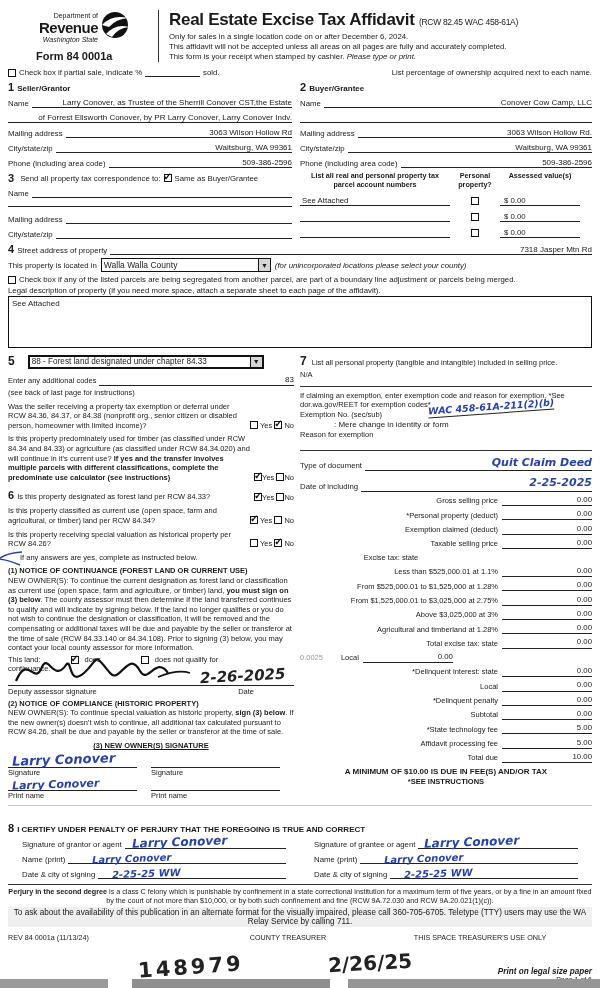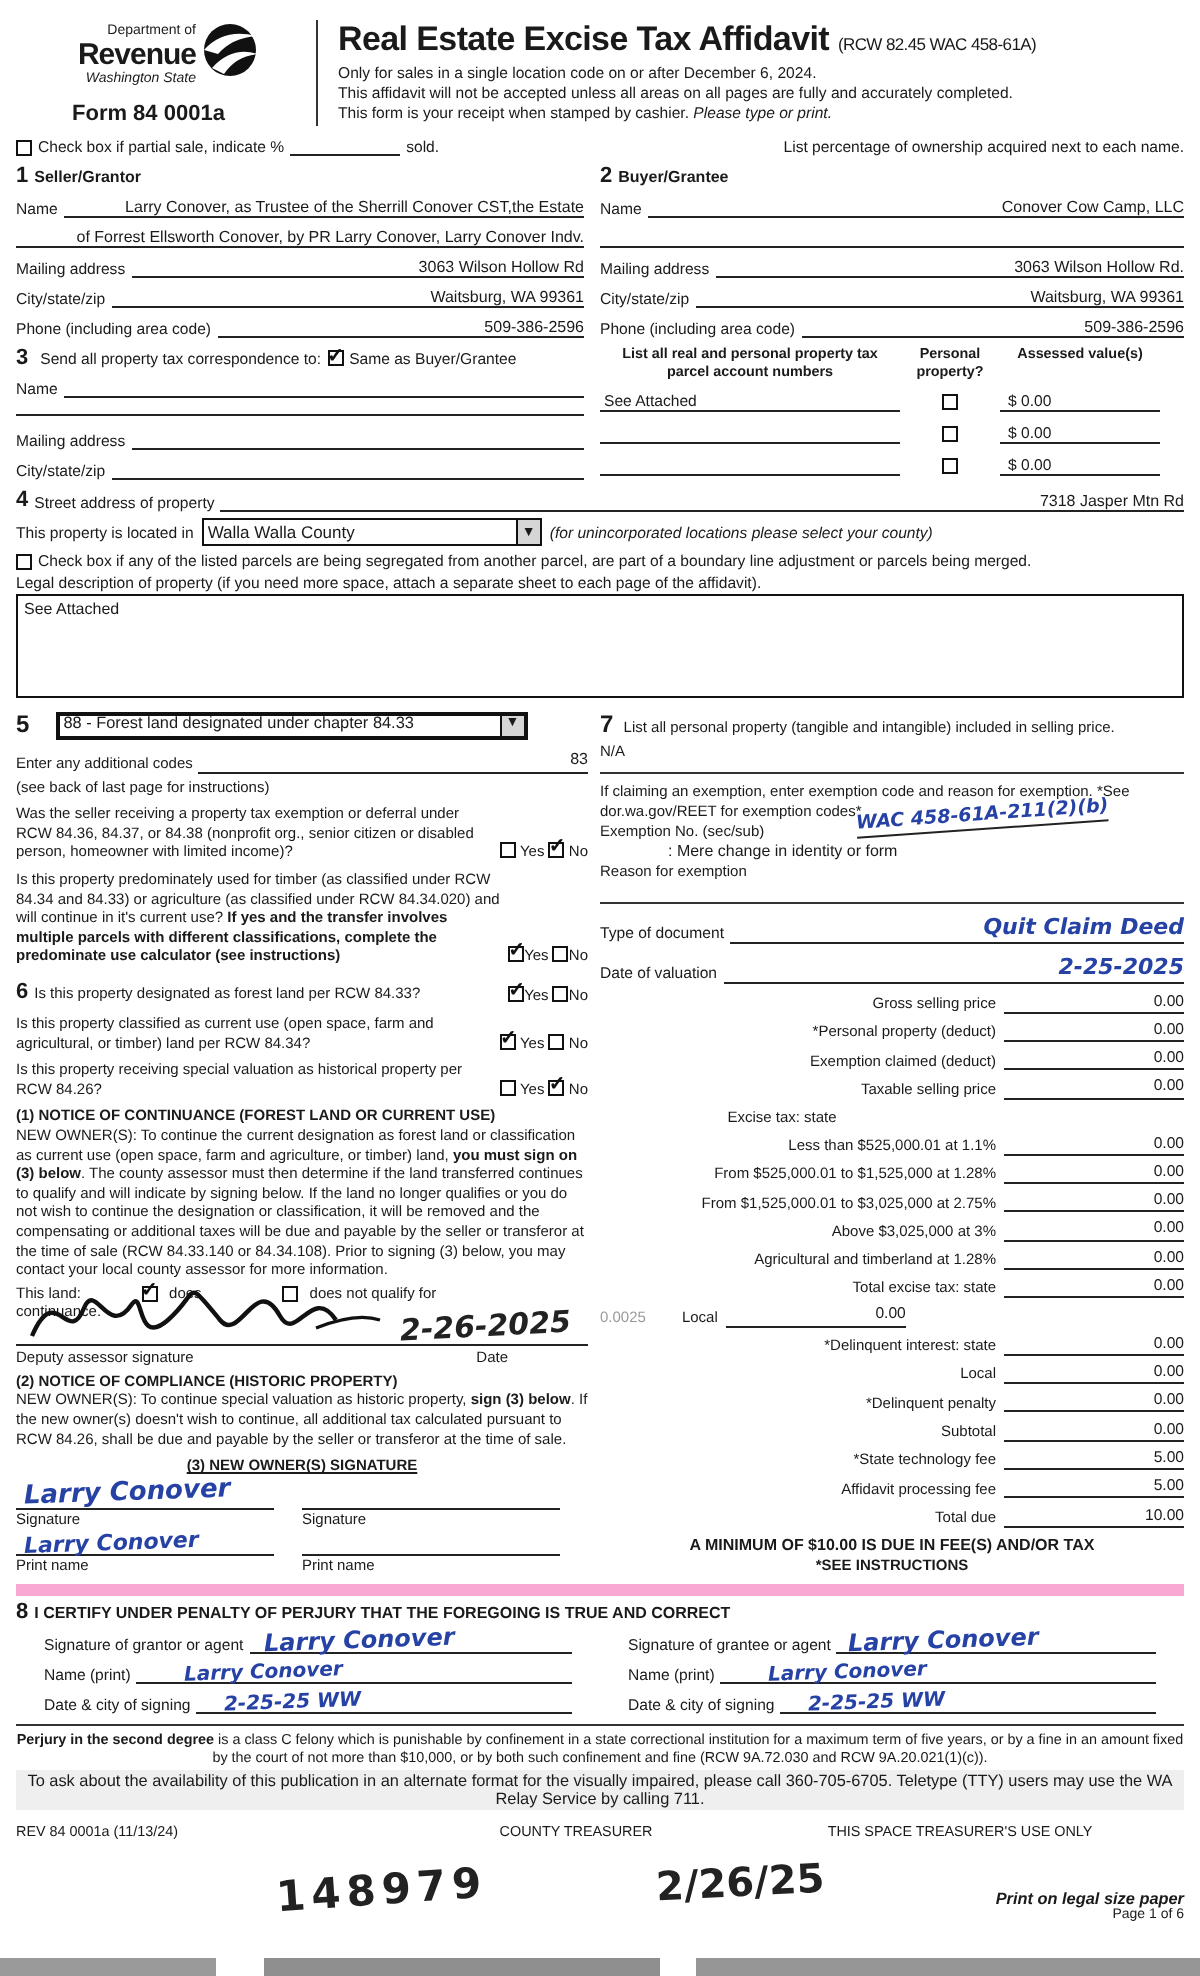--- a/index.html
+++ b/index.html
@@ -81,21 +81,21 @@
   .fee-line { width:90px; flex:none; border-bottom:1px solid #222; margin-left:4px; }
   .fee-value { flex:none; width:34px; text-align:right; border-bottom:1px solid #222; font-size:7.8px; margin-left:-34px; background:transparent; }
   .fee-hdr { text-align:center; margin-top:4px; padding-right:110px; }
   .fee-prefix { color:#999; margin-right:14px; }
   .min-note { font-weight:bold; text-align:center; font-size:8px; margin-top:4px; }
   .see-inst { text-align:center; font-size:7.5px; font-weight:bold; }
 
   hr.sep { border:none; border-top:1px solid #333; margin:6px 0 4px 0; }
 
   
-  .s8 { border-top:6px solid #f9a8d4; margin-top:4px; padding-top:2px; font-size:7.8px; }
+  .s8 { border-top:1px solid #f9a8d4; margin-top:4px; padding-top:16px; font-size:7.8px; }
   .s8-title { font-weight:bold; font-size:8px; }
   .s8-cols { display:flex; }
   .s8-col { flex:1; padding:0 14px 0 14px; }
   .s8-line { display:flex; align-items:flex-end; margin-top:6px; position:relative; }
   .s8-line .lbl { flex:none; margin-right:3px; }
   .s8-hw { position:absolute; bottom:0; font-size:12px; white-space:nowrap; transform:rotate(-2deg); }
 
   .perjury { font-size:7.2px; line-height:1.25; border-top:1.5px solid #333; margin-top:5px; padding-top:2px; text-align:center; }
   .tty { font-size:8.2px; text-align:center; background:#efefef; margin-top:2px; padding:1px 4px; }
 
@@ -300,20 +300,26 @@
       </div>
       <div class="q">
         <span class="qt">Is this property classified as current use (open space, farm and agricultural, or timber) land per RCW 84.34?</span>
         <span class="yn"><span class="cb checked"></span> <span>Yes</span> <span class="cb"></span> <span>No</span></span>
       </div>
       <div class="q">
         <span class="qt">Is this property receiving special valuation as historical property per RCW 84.26?</span>
         <span class="yn"><span class="cb"></span> <span>Yes</span> <span class="cb checked"></span> <span>No</span></span>
       </div>
 
+      <div style="position:relative;margin-top:4px">
+        <svg width="26" height="16" viewBox="0 0 26 16" style="position:absolute;left:-10px;top:-2px">
+          <path d="M1 8 Q 8 2 24 1 M1 8 Q 10 9 22 14" stroke="#2742a5" stroke-width="1.4" fill="none"></path>
+        </svg>
+        <span style="margin-left:12px">If any answers are yes, complete as instructed below.</span>
+      </div>
 
       <div class="notice-t">(1) NOTICE OF CONTINUANCE (FOREST LAND OR CURRENT USE)</div>
       <div><span>NEW OWNER(S): To continue the current designation as forest land or classification as current use (open space, farm and agriculture, or timber) land, </span><span class="b">you must sign on (3) below</span><span>. The county assessor must then determine if the land transferred continues to qualify and will indicate by signing below. If the land no longer qualifies or you do not wish to continue the designation or classification, it will be removed and the compensating or additional taxes will be due and payable by the seller or transferor at the time of sale (RCW 84.33.140 or 84.34.108). Prior to signing (3) below, you may contact your local county assessor for more information.</span></div>
 
       <div class="sig-area">
         <div style="display:flex;gap:6px;align-items:center">
           <span>This land:</span>
           <span class="cb checked" style="margin-left:24px"></span>
           <span>does</span>
           <span class="cb" style="margin-left:34px"></span>
@@ -369,21 +375,21 @@
         <span class="hw" style="position:absolute;left:128px;top:-9px;font-size:9.5px;transform:rotate(-4deg);border-bottom:1px solid #222">WAC 458-61A-211(2)(b)</span>
       </div>
       <div style="padding-left:34px;font-size:8px">: Mere change in identity or form</div>
       <div>Reason for exemption</div>
       <hr class="sep" style="margin-top:10px">
       <div class="fline" style="font-size:7.8px">
         <span class="lbl">Type of document</span>
         <span class="val ul hw" style="flex:1;font-size:11px">Quit Claim Deed</span>
       </div>
       <div class="fline" style="font-size:7.8px">
-        <span class="lbl">Date of valuation</span>
+        <span class="lbl">Date of including</span>
         <span class="val ul hw" style="flex:1;font-size:11px">2-25-2025</span>
       </div>
 
       <div>
         <div class="fee-row">
             <span class="fee-label">Gross selling price</span>
             <span class="fee-line"></span>
             <span class="fee-value">0.00</span>
           </div>
         <div class="fee-row">

